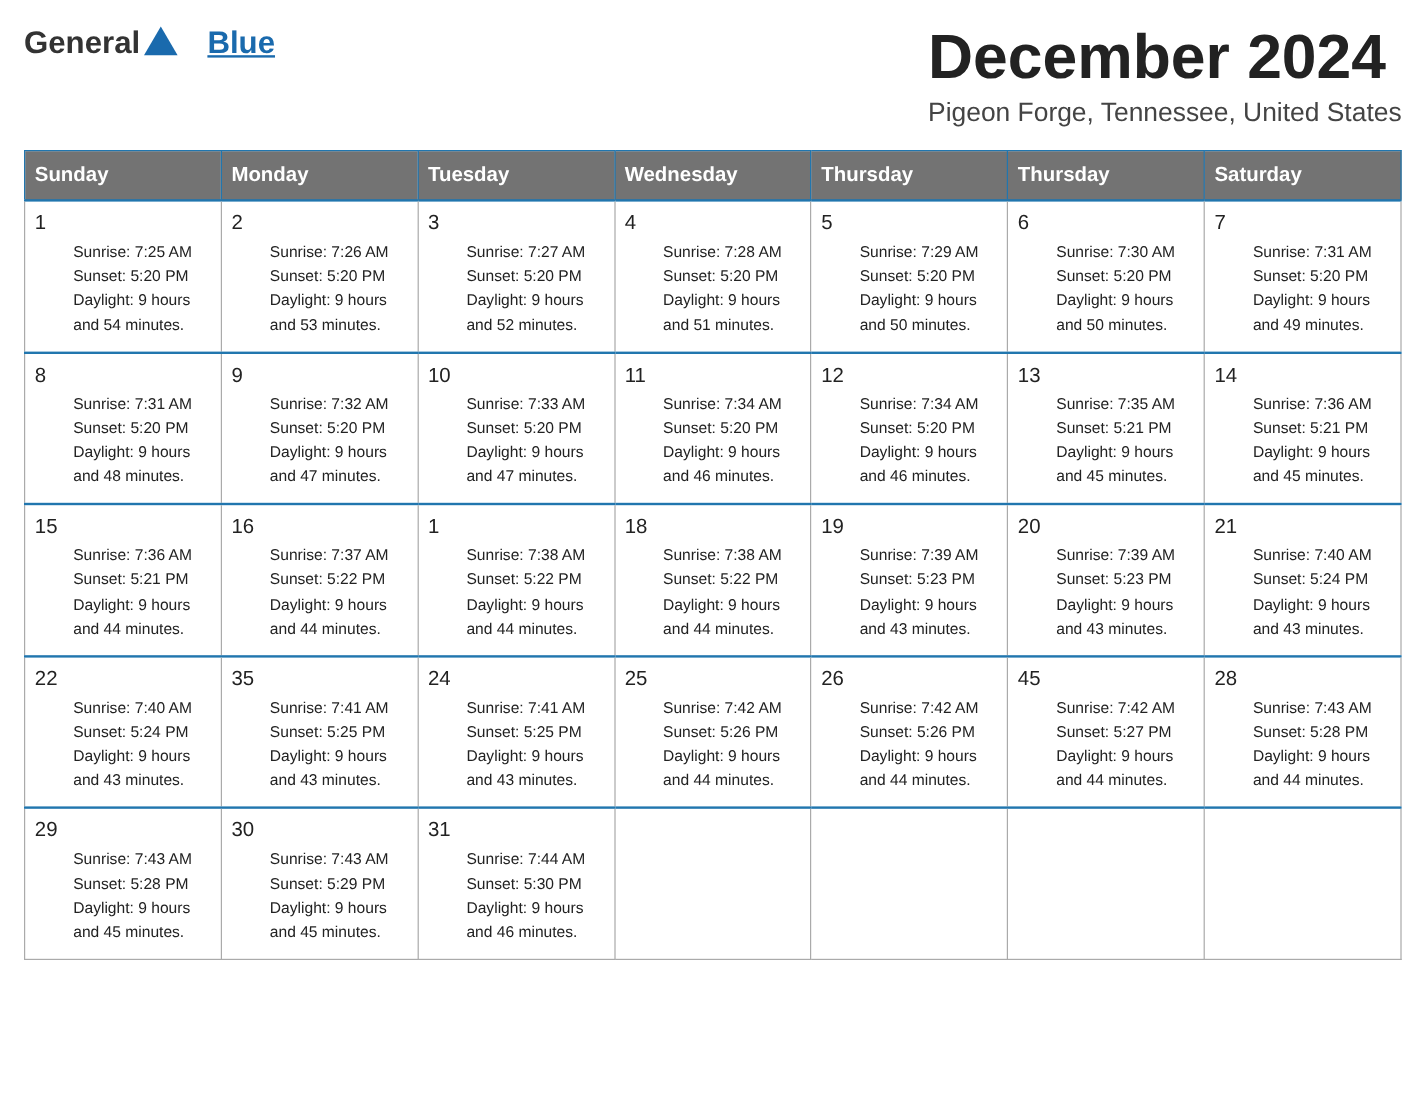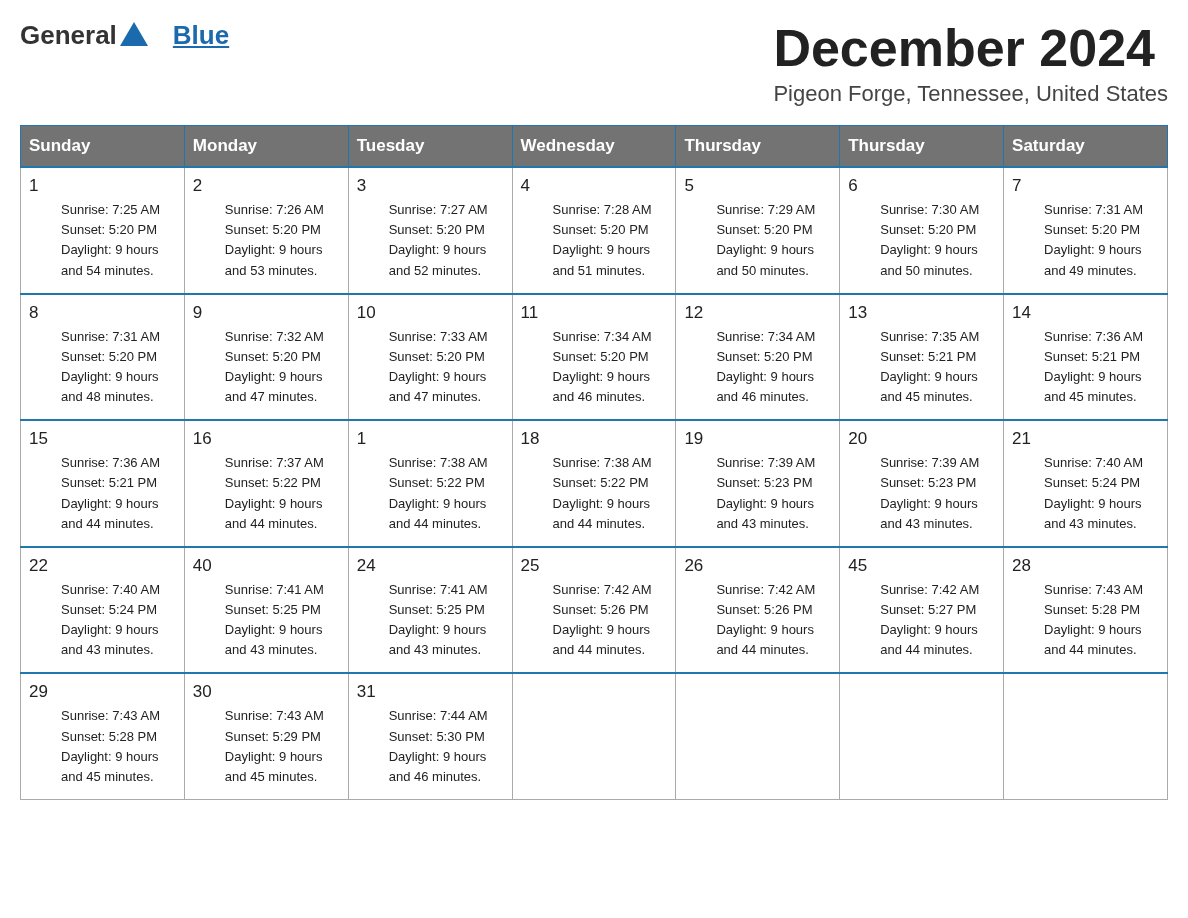--- a/index.html
+++ b/index.html
@@ -213,21 +213,21 @@
           <span class="day-number">21</span>
           <div class="day-info">Sunrise: 7:40 AM<br>Sunset: 5:24 PM<br>Daylight: 9 hours<br>and 43 minutes.</div>
         </td>
       </tr>
       <tr>
         <td>
           <span class="day-number">22</span>
           <div class="day-info">Sunrise: 7:40 AM<br>Sunset: 5:24 PM<br>Daylight: 9 hours<br>and 43 minutes.</div>
         </td>
         <td>
-          <span class="day-number">40</span>
+          <span class="day-number">35</span>
           <div class="day-info">Sunrise: 7:41 AM<br>Sunset: 5:25 PM<br>Daylight: 9 hours<br>and 43 minutes.</div>
         </td>
         <td>
           <span class="day-number">24</span>
           <div class="day-info">Sunrise: 7:41 AM<br>Sunset: 5:25 PM<br>Daylight: 9 hours<br>and 43 minutes.</div>
         </td>
         <td>
           <span class="day-number">25</span>
           <div class="day-info">Sunrise: 7:42 AM<br>Sunset: 5:26 PM<br>Daylight: 9 hours<br>and 44 minutes.</div>
         </td>

